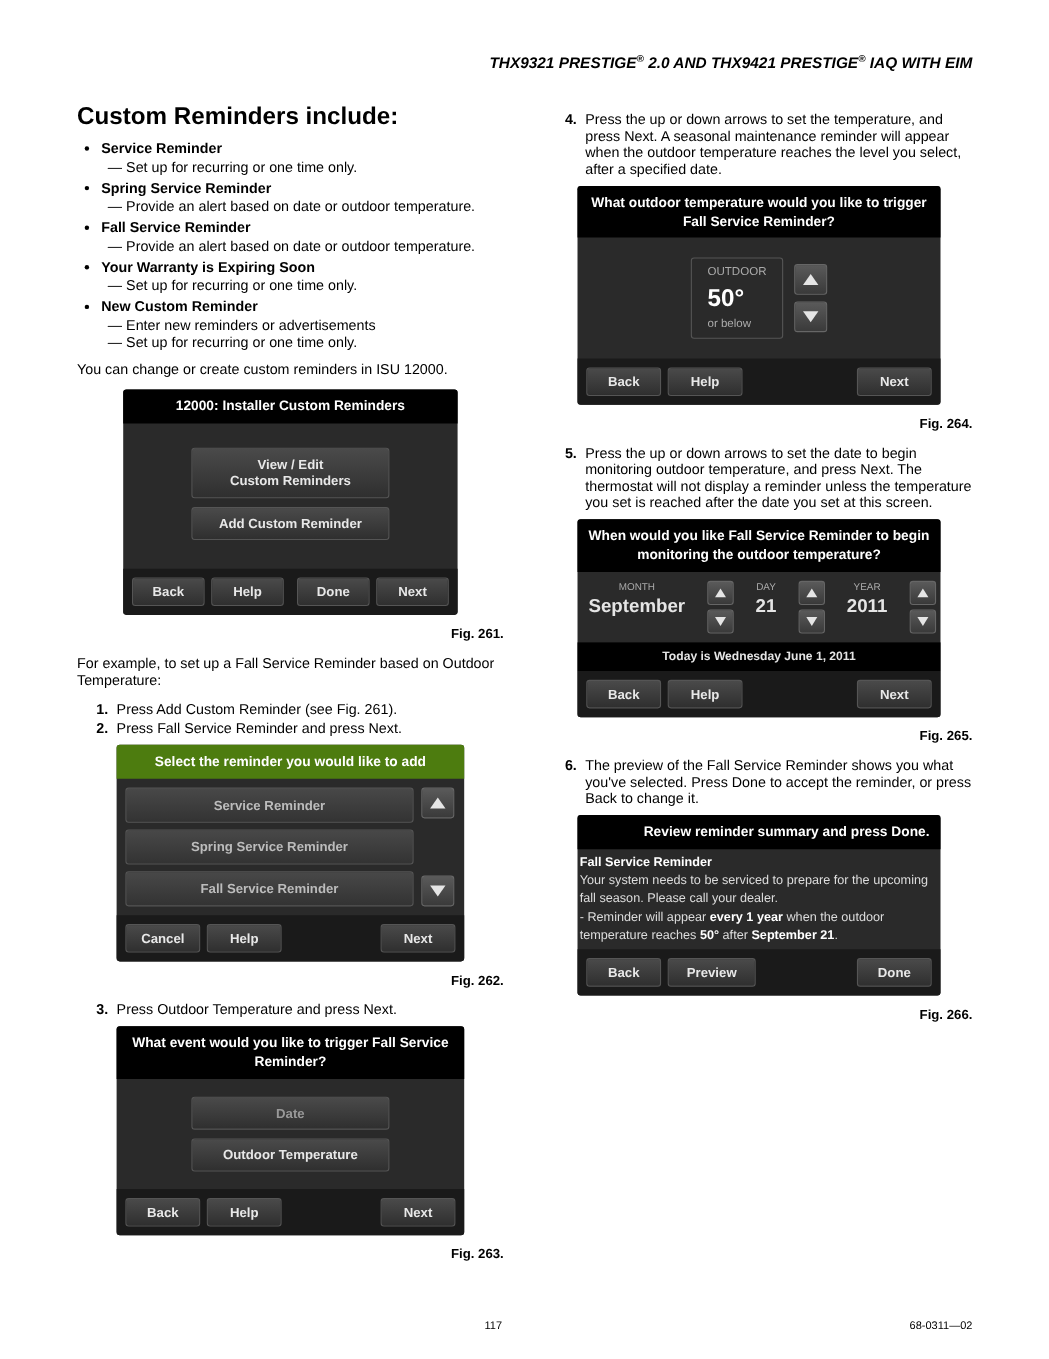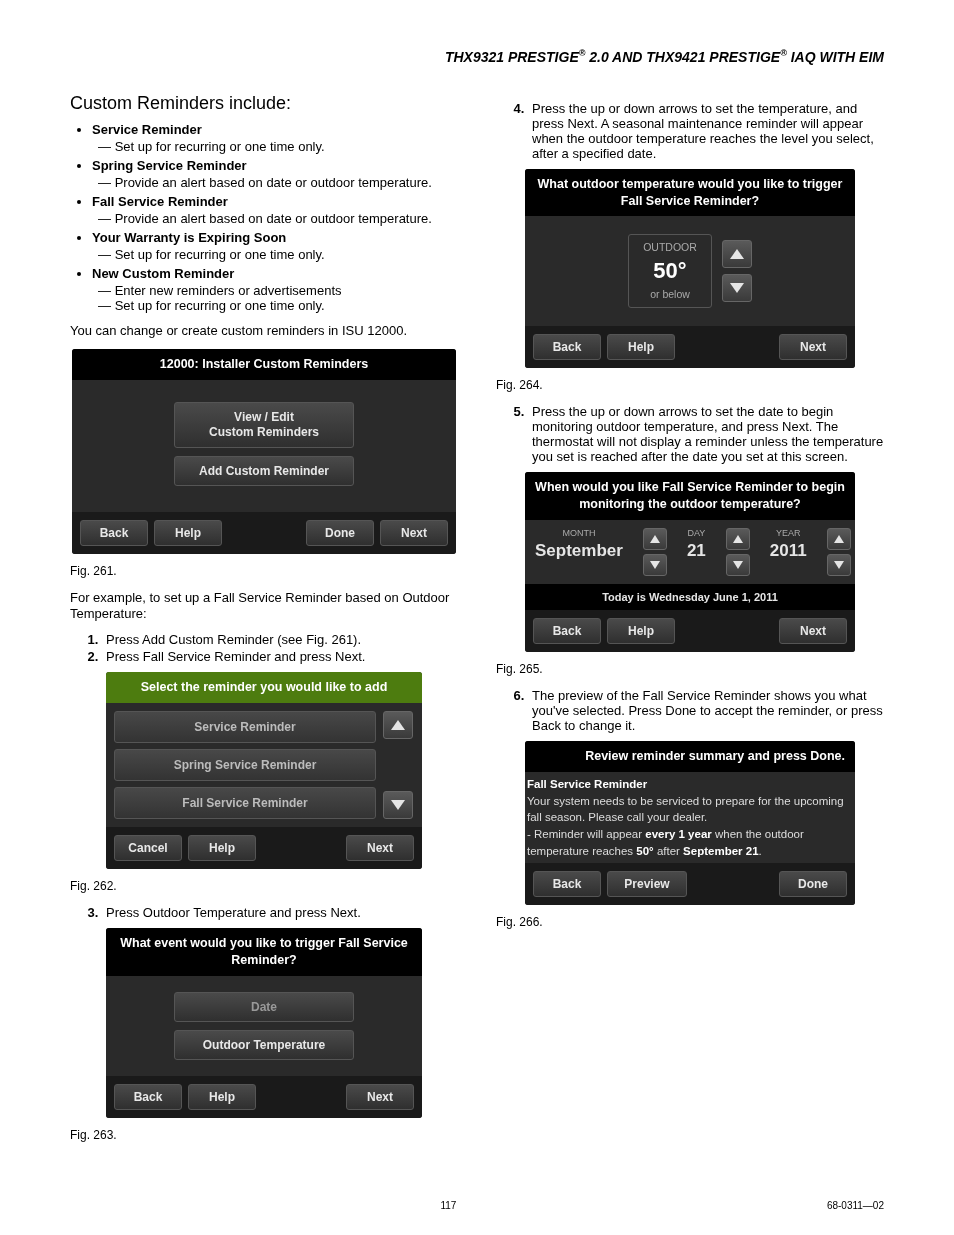--- a/index.html
+++ b/index.html
@@ -1,43 +1,43 @@
 <!DOCTYPE html>
 <html><head>
 <meta charset="utf-8">
 <style>
 body{margin:0;font-family:Arial,Helvetica,sans-serif;font-size:13px;color:#000;background:#fff}
 .page{width:954px;height:1235px;box-sizing:border-box;padding:48px 70px 30px 70px;position:relative}
 .header{font-style:italic;font-weight:bold;text-align:right;font-size:14px;margin-bottom:28px}
 .header sup{font-size:9px}
 .columns{display:flex;gap:38px}
 .col{width:388px}
-h2{font-size:18px;font-weight:normal;margin:0 0 8px 0}
+h2{font-size:22px;font-weight:bold;margin:0 0 8px 0}
 ul.main{list-style:disc;padding-left:22px;margin:0 0 10px 0}
 ul.main>li{margin-bottom:2px;font-weight:bold;font-size:13px}
 ul.sub{list-style:none;padding-left:0;margin:2px 0 4px 0;font-weight:normal}
 ul.sub li::before{content:"— ";margin-left:6px}
 p{margin:10px 0;font-size:13px;line-height:1.25}
 ol.steps{padding-left:32px;margin:8px 0}
 ol.steps li{margin-bottom:2px;padding-left:4px}
 ol.steps li::marker{font-weight:bold}
-.fignum{text-align:left;font-weight:normal;font-size:12px;margin:10px 0 12px}
+.fignum{text-align:right;font-weight:bold;font-size:12px;margin:10px 0 12px}
 .device{background:#2a2a2a;border-radius:3px;color:#d0d0d0;font-family:"Trebuchet MS",Verdana,sans-serif;margin:8px auto}
 .d-title{background:#000;color:#fff;font-weight:bold;text-align:center;padding:7px 10px;font-size:12.5px;border-radius:3px 3px 0 0;line-height:1.35}
 .d-body{padding:10px 8px}
 .d-foot{background:#1a1a1a;padding:8px;display:flex;gap:6px;border-radius:0 0 3px 3px}
 .dbtn{background:linear-gradient(#4a4a4a,#2f2f2f);border:1px solid #555;color:#e8e8e8;font-weight:bold;font-size:12px;padding:5px 0;border-radius:3px;text-align:center;width:66px;cursor:pointer}
 .menu-btn{background:linear-gradient(#4a4a4a,#2f2f2f);border:1px solid #555;color:#e8e8e8;font-weight:bold;font-size:12px;padding:7px 0;border-radius:3px;text-align:center;margin:0 auto 8px auto;width:178px;cursor:pointer}
 .list-btn{background:linear-gradient(#484848,#333);border:1px solid #555;color:#bcbcbc;font-weight:bold;font-size:12px;padding:8px 0;border-radius:3px;text-align:center;margin:0 auto 6px auto;cursor:pointer}
 .spacer{flex:1}
 .arrow-col{width:32px;display:flex;flex-direction:column;justify-content:space-between;align-items:center}
 .arrow-btn{width:28px;height:26px;background:linear-gradient(#5a5a5a,#3a3a3a);border:1px solid #666;border-radius:3px;display:flex;align-items:center;justify-content:center;cursor:pointer}
 .tri-up{width:0;height:0;border-left:7px solid transparent;border-right:7px solid transparent;border-bottom:10px solid #e5e5e5}
 .tri-down{width:0;height:0;border-left:7px solid transparent;border-right:7px solid transparent;border-top:10px solid #e5e5e5}
-.temp-box{border:1px solid #555;border-radius:3px;padding:6px 14px;text-align:center;color:#aaa;font-size:10.5px;line-height:1.3}
+.temp-box{border:1px solid #555;border-radius:3px;padding:6px 14px;text-align:left;color:#aaa;font-size:10.5px;line-height:1.3}
 .temp-big{color:#fff;font-weight:bold;font-size:22px;margin:2px 0}
 .date-cell{display:flex;flex-direction:column;align-items:center}
 .date-label{font-size:9px;color:#aaa;margin-bottom:3px}
 .date-val{font-weight:bold;font-size:17px;color:#e5e5e5;text-align:center}
 .today{background:#000;text-align:center;font-size:11px;font-weight:bold;padding:7px;color:#e5e5e5}
 .review{font-size:11.5px;line-height:1.45;color:#ddd;padding:4px 2px}
 .review b{color:#fff}
 .footer{position:absolute;bottom:24px;left:70px;right:70px;display:flex;justify-content:space-between;font-size:10px}
 </style>
 </head>
@@ -62,21 +62,21 @@
           <li>Your Warranty is Expiring Soon<ul class="sub">
               <li>Set up for recurring or one time only.</li>
             </ul></li>
           <li>New Custom Reminder<ul class="sub">
               <li>Enter new reminders or advertisements</li>
               <li>Set up for recurring or one time only.</li>
             </ul></li>
         </ul>
 <p>You can change or create custom reminders in ISU 12000.</p>
 
-<div class="device" style="width:384px">
+<div class="device" style="width:304px">
  <div class="d-title">12000: Installer Custom Reminders</div>
  <div class="d-body" style="padding:22px 8px 18px">
   <div class="menu-btn" style="white-space:pre-line;line-height:1.25">View / Edit
 Custom Reminders</div>
   <div class="menu-btn">Add Custom Reminder</div>
  </div>
  <div class="d-foot">
   <div class="dbtn">Back</div>
   <div class="dbtn">Help</div>
   <div class="spacer"></div>

